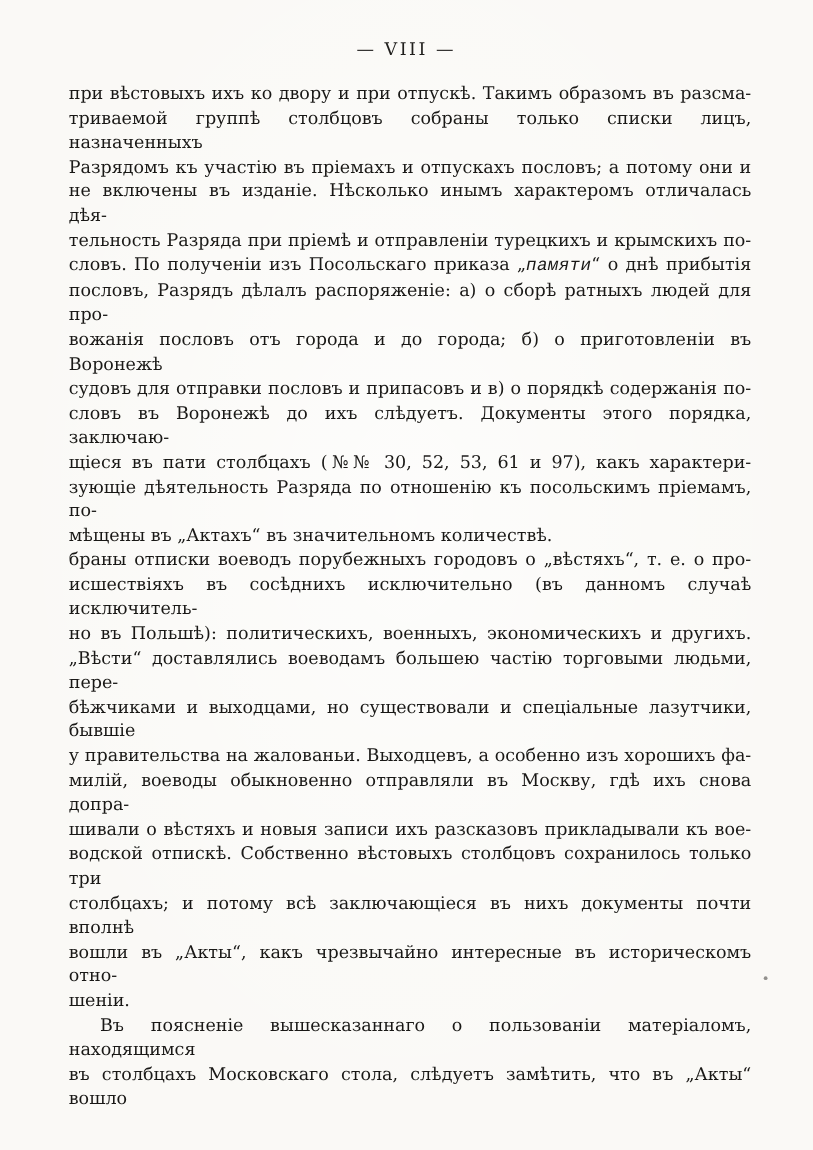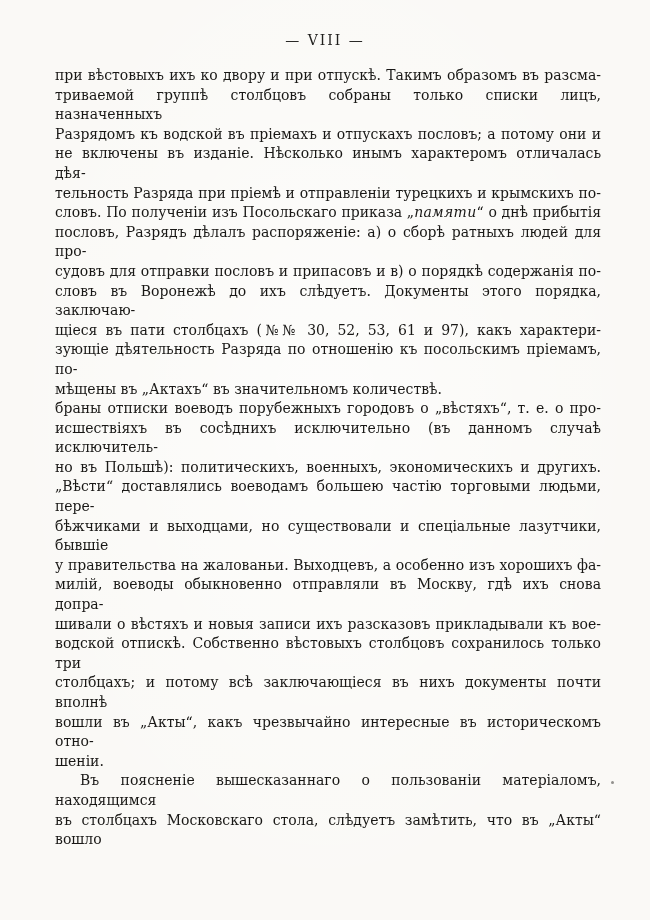--- a/index.html
+++ b/index.html
@@ -53,43 +53,45 @@
   .line { white-space: normal; }
   .line.endpara {
     text-align-last: left;
   }
   .line.indent {
     text-indent: 25px;
   }
   .line i {
     font-style: italic;
     letter-spacing: 0.3px;
+    font-family: Liberation Mono, monospace;
   }
   .speck {
     position: absolute;
     width: 3px;
     height: 3px;
     border-radius: 50%;
     background: rgba(60,58,55,0.55);
   }
 </style>
 </head>
 <body>
 
 <div class="page">
   <div class="page-header">— VIII —</div>
 
   <div class="text-block">
       <div class="line">при вѣстовыхъ ихъ ко двору и при отпускѣ. Такимъ образомъ въ разсма-</div>
       <div class="line">триваемой группѣ столбцовъ собраны только списки лицъ, назначенныхъ</div>
-      <div class="line">Разрядомъ къ водской въ пріемахъ и отпускахъ пословъ; а потому они и</div>
+      <div class="line">Разрядомъ къ участію въ пріемахъ и отпускахъ пословъ; а потому они и</div>
       <div class="line">не включены въ изданіе. Нѣсколько инымъ характеромъ отличалась дѣя-</div>
       <div class="line">тельность Разряда при пріемѣ и отправленіи турецкихъ и крымскихъ по-</div>
       <div class="line">словъ. По полученіи изъ Посольскаго приказа „<i>памяти</i>“ о днѣ прибытія</div>
       <div class="line">пословъ, Разрядъ дѣлалъ распоряженіе: а) о сборѣ ратныхъ людей для про-</div>
+      <div class="line">вожанія пословъ отъ города и до города; б) о приготовленіи въ Воронежѣ</div>
       <div class="line">судовъ для отправки пословъ и припасовъ и в) о порядкѣ содержанія по-</div>
       <div class="line">словъ въ Воронежѣ до ихъ слѣдуетъ. Документы этого порядка, заключаю-</div>
       <div class="line">щіеся въ пати столбцахъ (№№ 30, 52, 53, 61 и 97), какъ характери-</div>
       <div class="line">зующіе дѣятельность Разряда по отношенію къ посольскимъ пріемамъ, по-</div>
       <div class="line endpara">мѣщены въ „Актахъ“ въ значительномъ количествѣ.</div>
       <div class="line">браны отписки воеводъ порубежныхъ городовъ о „вѣстяхъ“, т. е. о про-</div>
       <div class="line">исшествіяхъ въ сосѣднихъ исключительно (въ данномъ случаѣ исключитель-</div>
       <div class="line">но въ Польшѣ): политическихъ, военныхъ, экономическихъ и другихъ.</div>
       <div class="line">„Вѣсти“ доставлялись воеводамъ большею частію торговыми людьми, пере-</div>
       <div class="line">бѣжчиками и выходцами, но существовали и спеціальные лазутчики, бывшіе</div>

